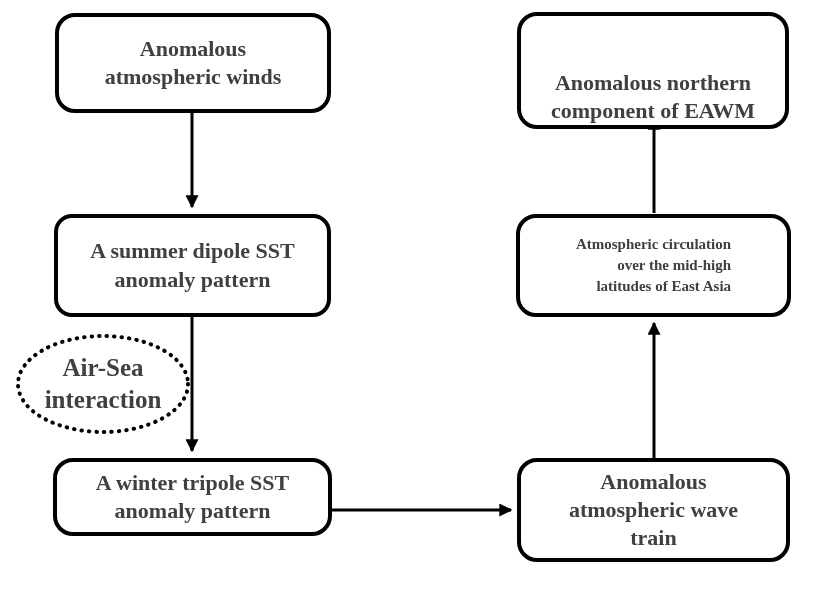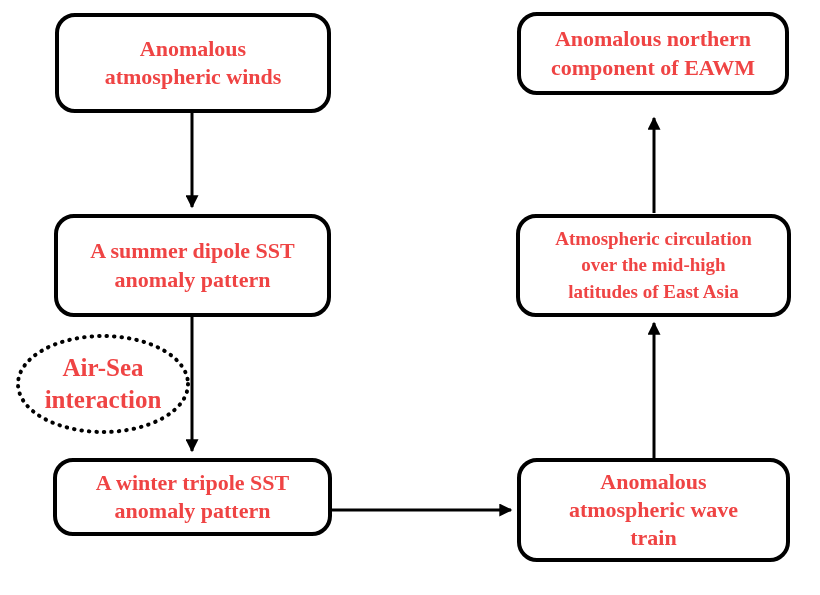--- a/index.html
+++ b/index.html
@@ -24,32 +24,32 @@
     border: 4px solid #000000;
     border-radius: 20px;
     background: #ffffff;
     display: flex;
     align-items: center;
     justify-content: center;
     text-align: center;
   }
   .label {
     font-weight: bold;
-    color: #ef4444;
+    color: #404040;
     white-space: pre-line;
     line-height: 1.28;
   }
   .box-winds       { left: 55px;  top: 13px;  width: 276px; height: 100px; }
-  .box-dipole      { left: 54px;  top: 214px; width: 277px; height: 103px; }
+  .box-dipole      { left: 54px;  top: 214px; width: 277px; height: 103px; border-radius: 18px; }
   .box-tripole     { left: 53px;  top: 458px; width: 279px; height: 78px; }
-  .box-eawm        { left: 517px; top: 12px;  width: 272px; height: 83px; }
+  .box-eawm        { left: 517px; top: 12px;  width: 272px; height: 117px; align-items: flex-end; }
   .box-circulation { left: 516px; top: 214px; width: 275px; height: 103px; }
   .box-wavetrain   { left: 517px; top: 458px; width: 273px; height: 104px; }
   .fs-large { font-size: 22px; }
-  .fs-small { font-size: 19px; line-height: 1.38; }
+  .fs-small { font-size: 15px; line-height: 1.38; text-align: right; }
   .ellipse-label {
     position: absolute;
     left: 18px; top: 336px;
     width: 170px; height: 96px;
     display: flex;
     align-items: center;
     justify-content: center;
     text-align: center;
     font-size: 25px;
   }

